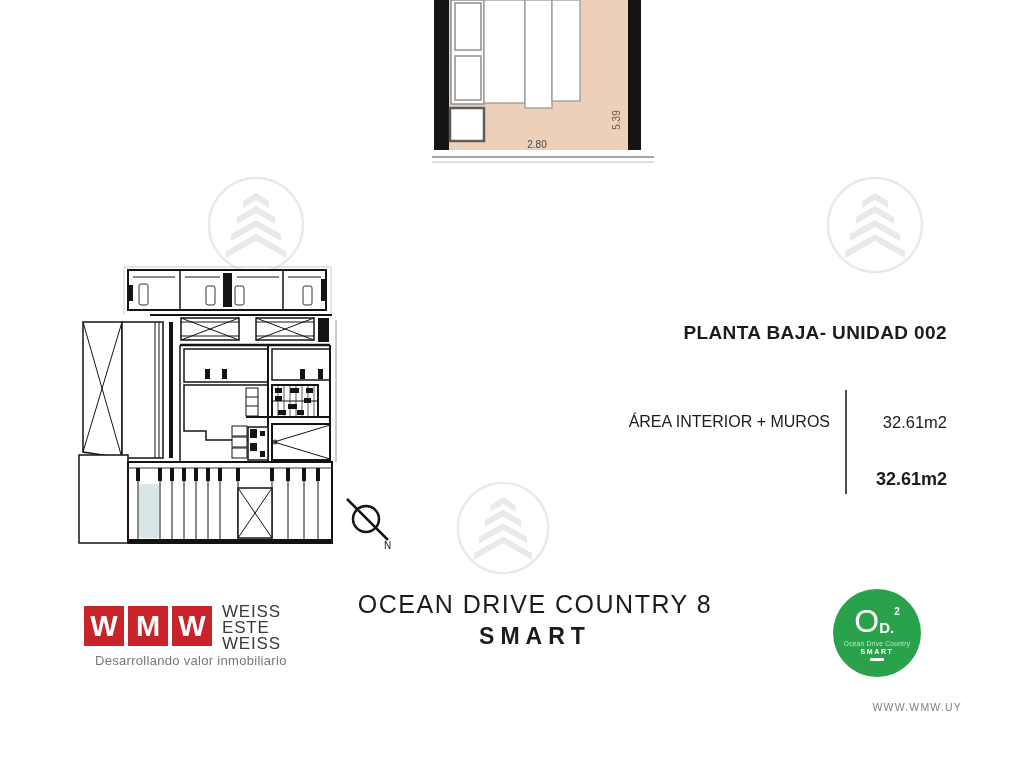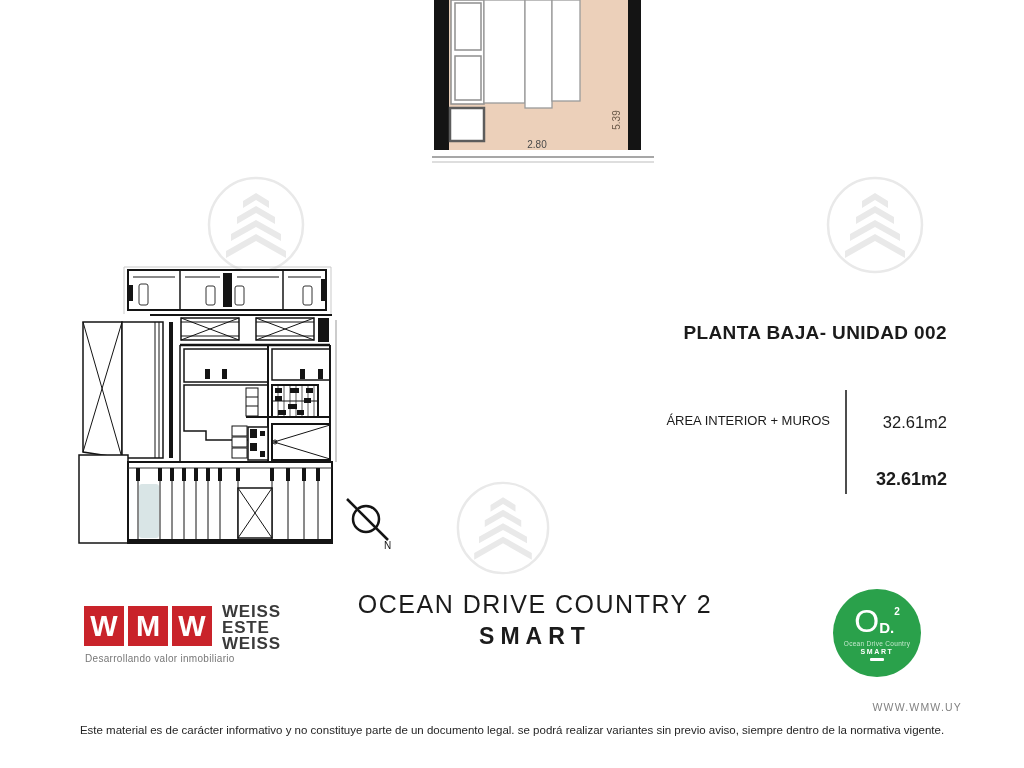--- a/index.html
+++ b/index.html
@@ -3,31 +3,31 @@
 <meta charset="utf-8">
 <style>
   html,body{margin:0;padding:0;background:#fff;}
   .page{position:relative;width:1024px;height:768px;background:#ffffff;overflow:hidden;
         font-family:"Liberation Sans", sans-serif;color:#1b1b1b;border-radius:25px;}
   .abs{position:absolute;}
 
   
   .plan-title{top:322px;right:77px;font-size:19px;font-weight:700;letter-spacing:.4px;white-space:nowrap;}
   .area-divider{left:845px;top:390px;width:2px;height:104px;background:#4d4d4d;}
-  .area-label-1{top:413px;right:194px;font-size:13px;font-weight:400;white-space:nowrap;text-align:center;}
+  .area-label-1{top:413px;right:194px;font-size:16px;font-weight:400;white-space:nowrap;text-align:center;}
   .area-value-1{top:413px;right:77px;font-size:16.5px;font-weight:400;white-space:nowrap;}
   .area-label-2{top:468px;right:194px;font-size:18.5px;font-weight:700;white-space:nowrap;}
   .area-value-2{top:469px;right:77px;font-size:18px;font-weight:700;white-space:nowrap;}
 
   
   .wmw-squares{left:84px;top:606px;display:flex;gap:4px;}
   .wmw-sq{width:40px;height:40px;background:#c9232a;color:#fff;display:flex;align-items:center;justify-content:center;
           font-size:29px;font-weight:700;line-height:40px;}
-  .wmw-name{left:222px;top:604px;font-size:17px;font-weight:700;color:#3a3a3a;line-height:16px;letter-spacing:.8px;}
-  .wmw-tagline{left:85px;top:653px;font-size:10px;color:#777;letter-spacing:.3px;text-align:right;}
+  .wmw-name{left:222px;top:604px;font-size:17px;font-weight:400;color:#3a3a3a;line-height:16px;letter-spacing:.8px;}
+  .wmw-tagline{left:95px;top:653px;font-size:13px;color:#777;letter-spacing:.3px;text-align:right;}
 
   .project-block{left:320px;top:590px;width:430px;text-align:center;}
   .project-line1{font-size:25px;font-weight:500;letter-spacing:1.5px;white-space:nowrap;}
   .project-line2{font-size:23px;font-weight:800;letter-spacing:6px;margin-top:4px;}
   .project-line3{font-size:15px;font-weight:400;letter-spacing:10px;margin-top:8px;white-space:nowrap;}
 
   .badge{left:833px;top:589px;width:88px;height:88px;border-radius:50%;background:#2aa14b;
          display:flex;flex-direction:column;align-items:center;justify-content:center;color:#fff;}
   .badge-main{display:flex;align-items:flex-end;line-height:1;}
   .badge-o{font-size:32px;font-weight:400;}
@@ -257,32 +257,31 @@
     <div class="wmw-sq">W</div>
   </div>
   <div class="abs wmw-name">
     <div>WEISS</div>
     <div>ESTE</div>
     <div>WEISS</div>
   </div>
   <div class="abs wmw-tagline">Desarrollando valor inmobiliario</div>
 
   <div class="abs project-block">
-    <div class="project-line1">OCEAN DRIVE COUNTRY 2</div>
+    <div class="project-line1">OCEAN DRIVE COUNTRY 8</div>
     <div class="project-line2">SMART</div>
   </div>
 
   <div class="abs badge">
     <div class="badge-main">
       <span class="badge-o">O</span>
       <span class="badge-d">D.</span>
       <span class="badge-sup">2</span>
     </div>
     <div class="badge-line1">Ocean Drive Country</div>
     <div class="badge-line2">SMART</div>
     <div class="badge-bar"></div>
   </div>
 
   <div class="abs website">WWW.WMW.UY</div>
 
-  <div class="abs disclaimer">Este material es de carácter informativo y no constituye parte de un documento legal. se podrá realizar variantes sin previo aviso, siempre dentro de la normativa vigente.</div>
 
 </div>
 
 </body></html>

